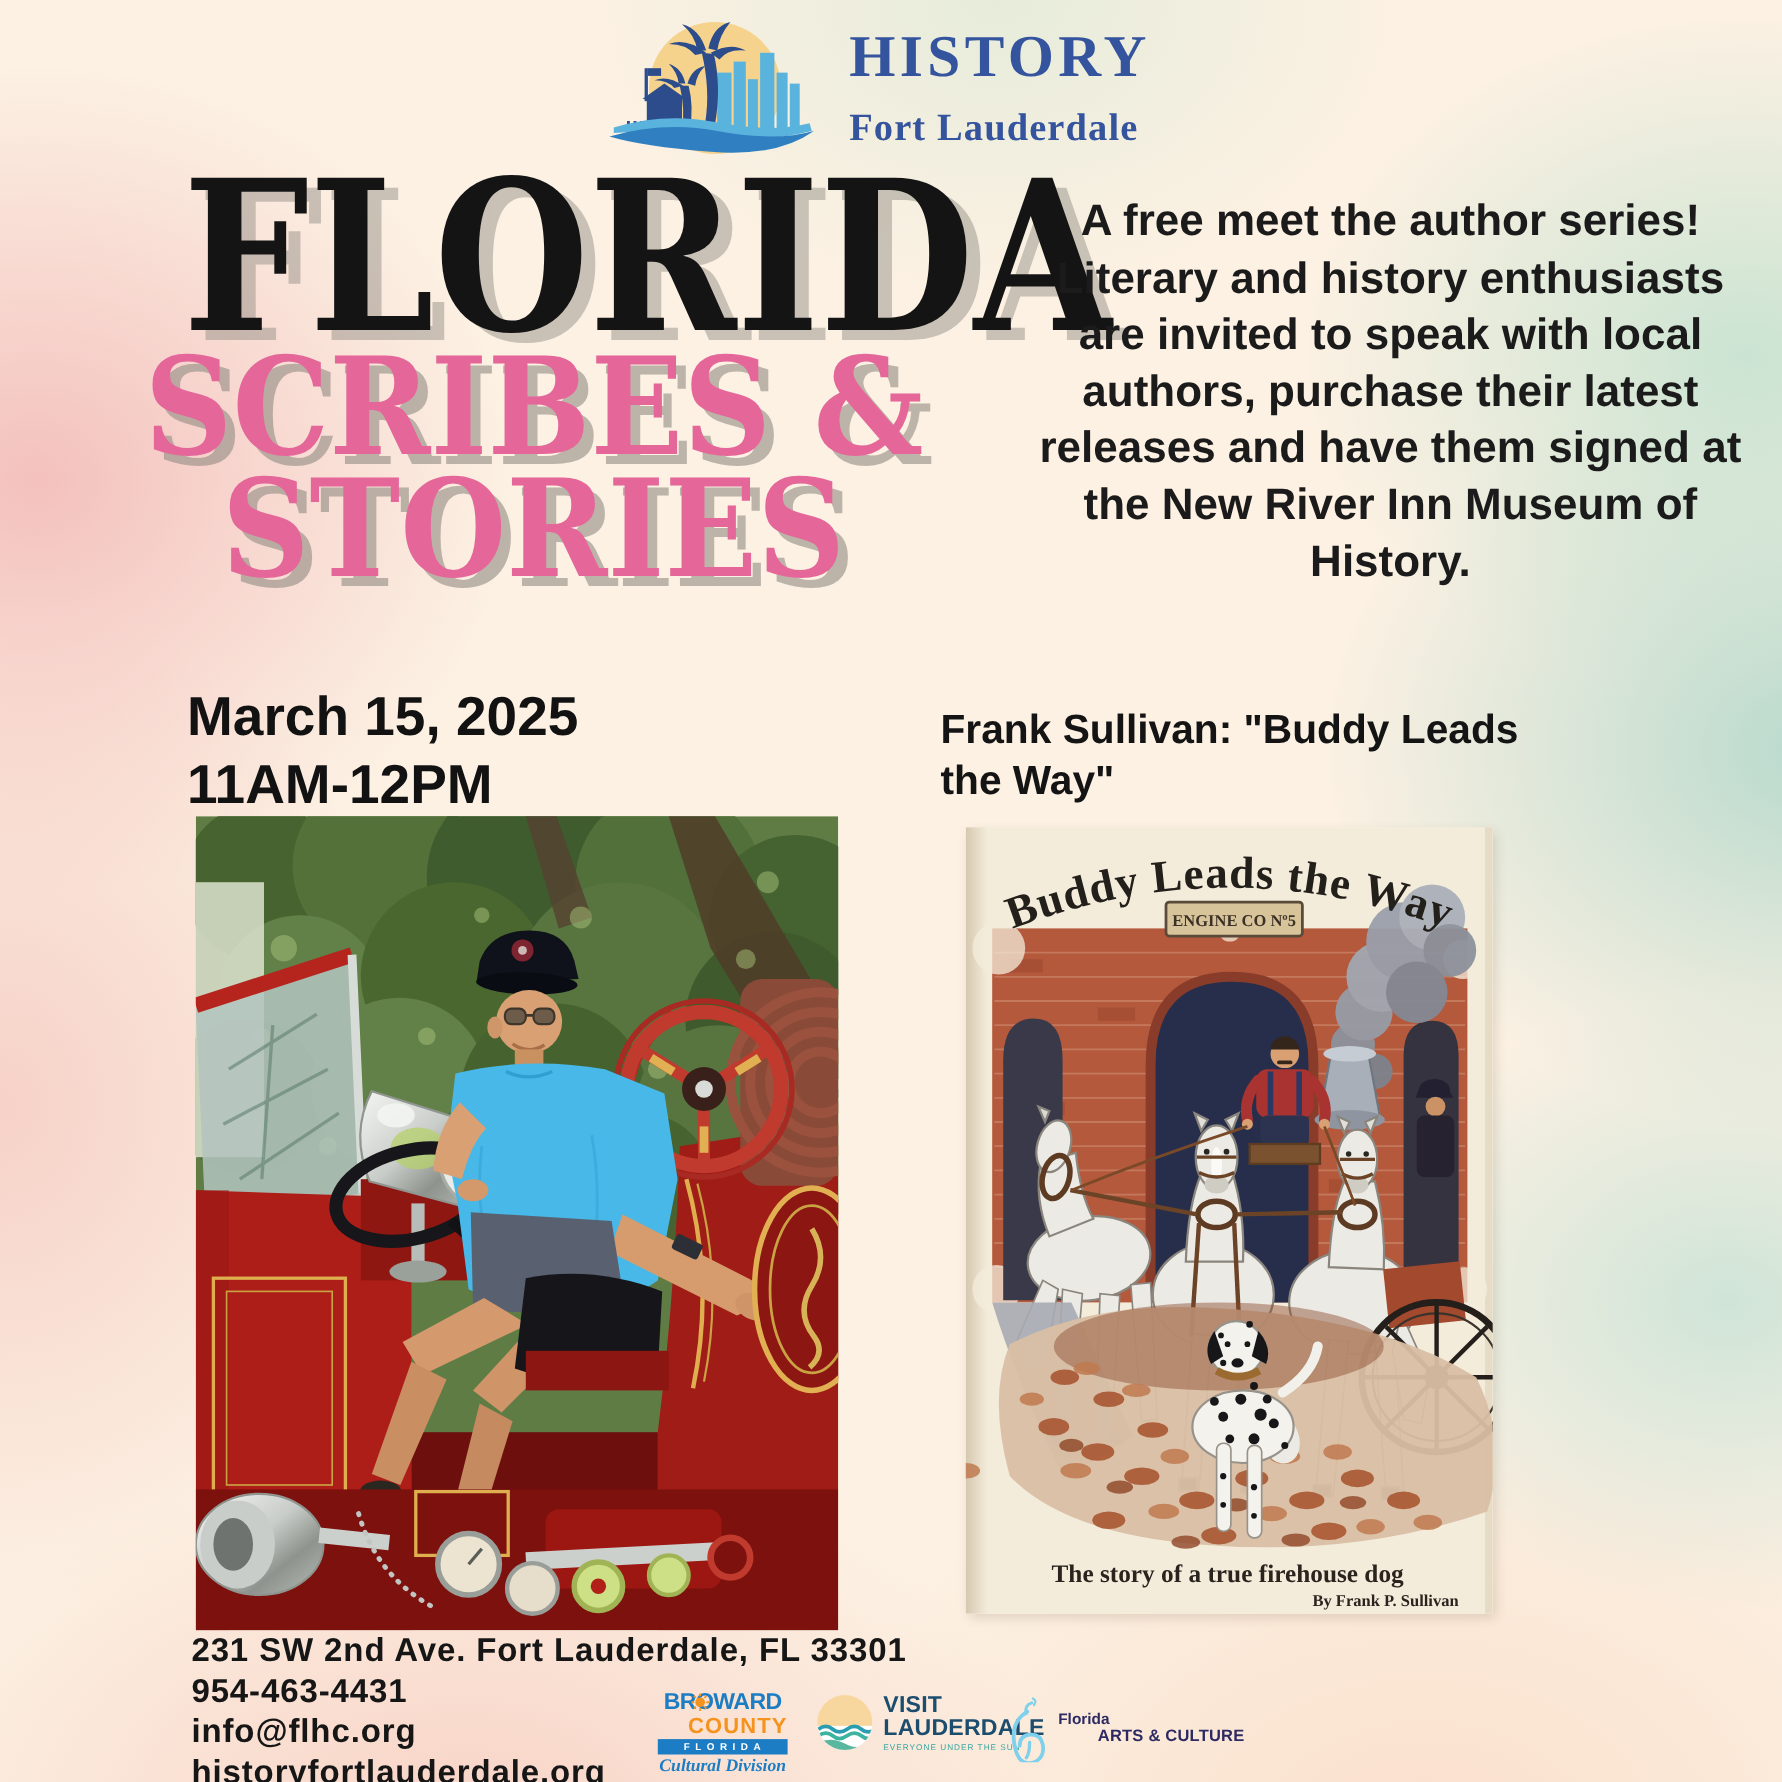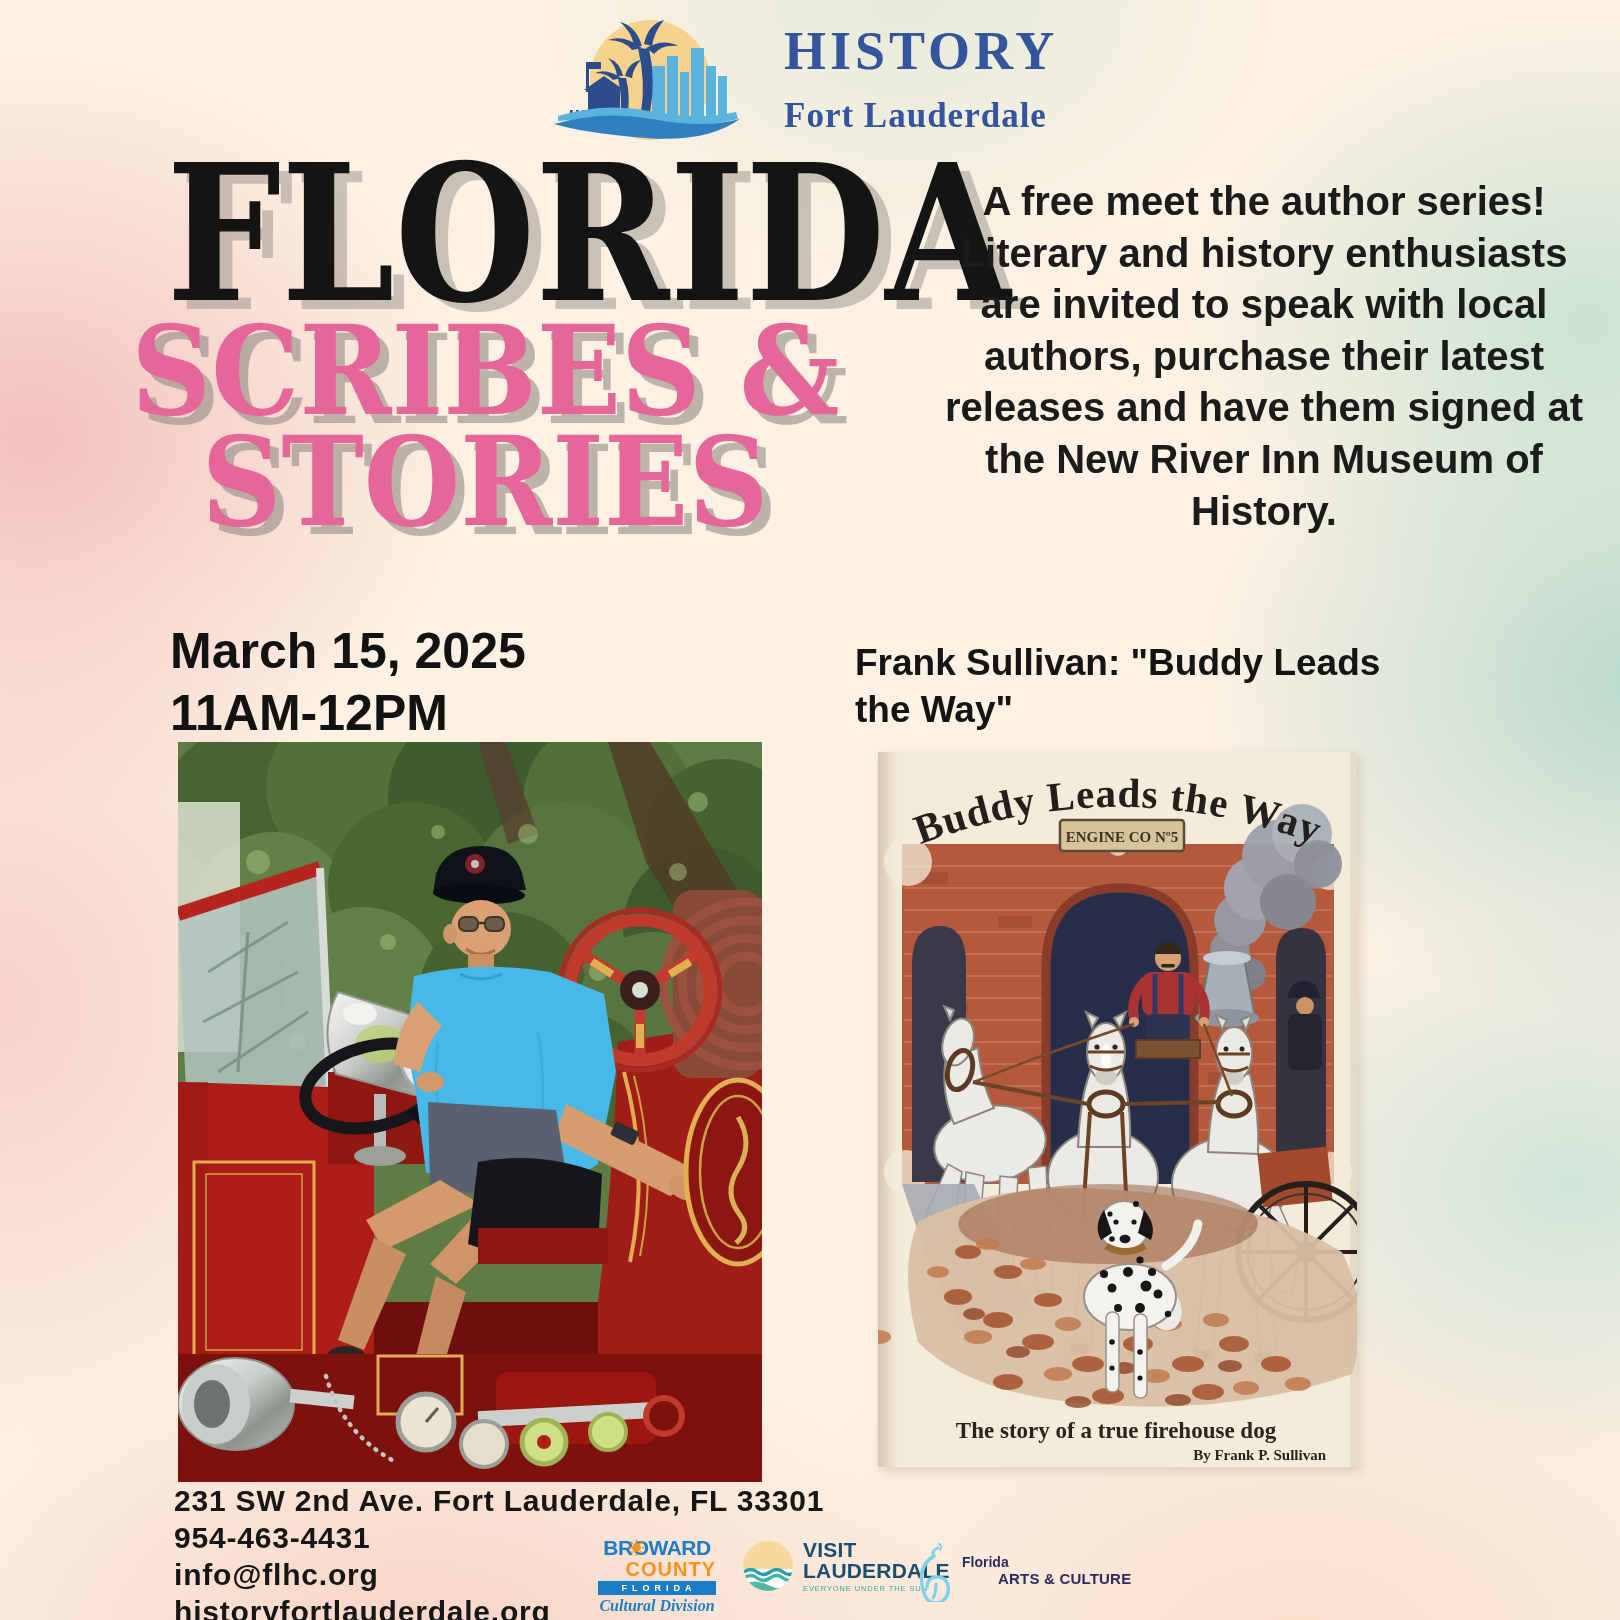--- a/index.html
+++ b/index.html
@@ -12,21 +12,21 @@
       radial-gradient(ellipse 760px 460px at 26% 102%, rgba(247,206,193,.85), rgba(247,206,193,0) 72%),
       radial-gradient(ellipse 560px 430px at 98% 20%, rgba(197,226,208,.9), rgba(197,226,208,0) 72%),
       radial-gradient(ellipse 640px 500px at 102% 42%, rgba(172,214,201,.85), rgba(172,214,201,0) 70%),
       radial-gradient(ellipse 520px 400px at 97% 73%, rgba(188,223,211,.7), rgba(188,223,211,0) 70%),
       radial-gradient(ellipse 520px 380px at 56% 0%, rgba(221,234,215,.7), rgba(221,234,215,0) 70%),
       radial-gradient(ellipse 760px 520px at 80% 103%, rgba(250,222,202,.9), rgba(250,222,202,0) 76%),
       #fcf1e3;
   }
   .abs{position:absolute;}
   
-  .logo{left:546px;top:14px;display:flex;align-items:center;gap:26px;}
+  .logo{left:546px;top:14px;display:flex;align-items:center;gap:14px;}
   .logo-text{line-height:1;color:#35549e;font-family:"Liberation Serif",serif;}
   .logo-title{font-size:54px;font-weight:700;letter-spacing:4px;}
   .logo-sub{font-size:35px;font-weight:600;letter-spacing:1px;margin-top:20px;}
   
   .title-block{left:92px;top:148px;width:786px;text-align:center;}
   .florida{
     font-family:"DejaVu Serif","Liberation Serif",serif;font-weight:700;font-size:190px;line-height:.9;
     color:#141414;text-shadow:15px 9px 0 rgba(140,136,126,.45);
     display:inline-block;transform:scaleX(.85);transform-origin:center;white-space:nowrap;
   }

